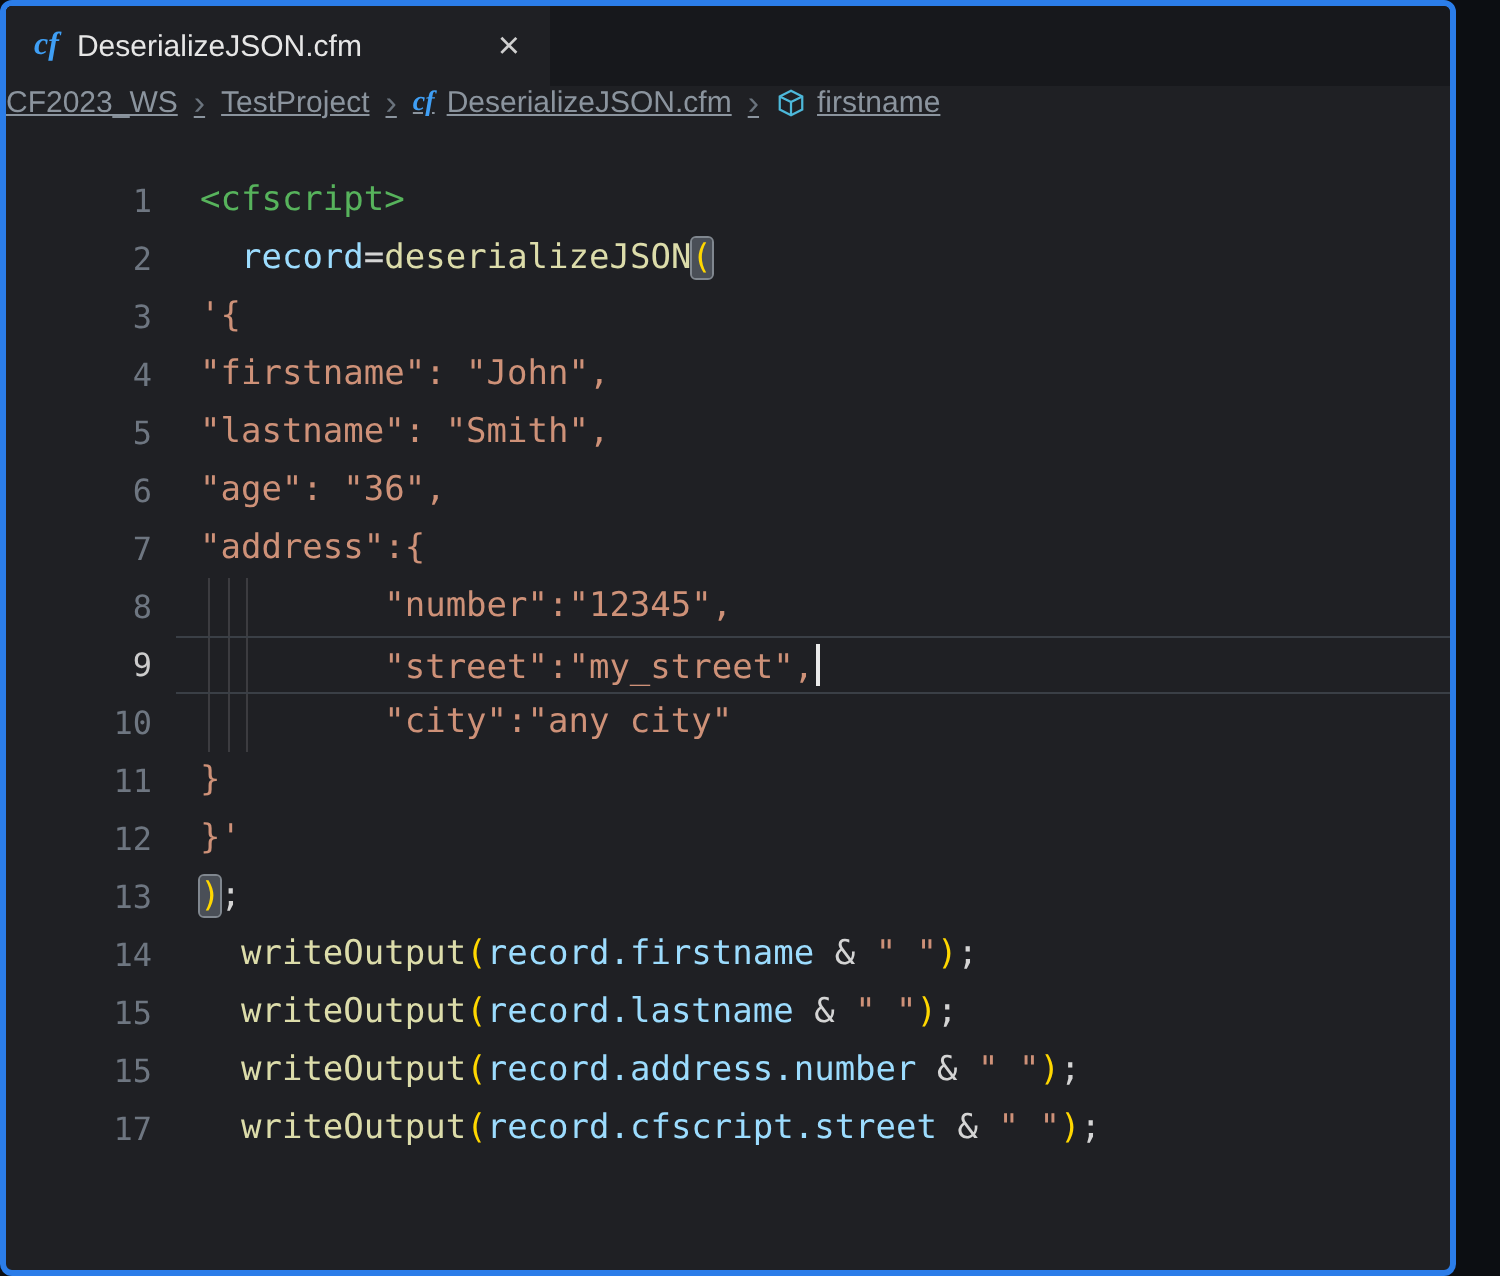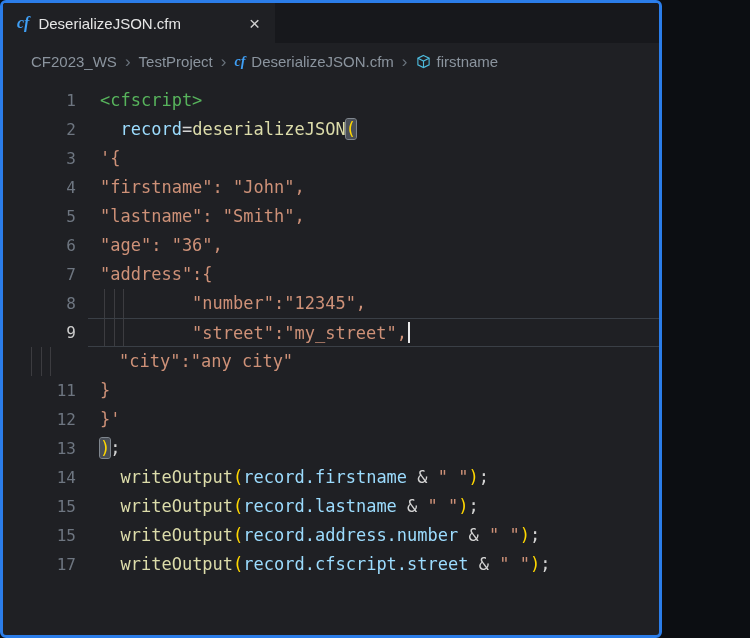--- a/index.html
+++ b/index.html
@@ -1,20 +1,20 @@
 <!DOCTYPE html>
 <html style="--c-border: #2b7de9; --c-editor-bg: #1f2024; --c-tabbar-bg: #17181c; --c-tag: #57b35c; --c-var: #9CDCFE; --c-func: #DCDCAA; --c-str: #CE9178; --c-plain: #d4d4d4; --c-gold: #FFD700; --c-lineno: #6e7681; --c-lineno-active: #cccccc; --c-breadcrumb: #8b949e; --c-cf-icon: #3f9ff5;"><head>
 <meta charset="utf-8">
 <style>
   * { margin:0; padding:0; box-sizing:border-box; }
   html,body { width:750px; height:638px; overflow:hidden; background:#0c0e12; }
   body { font-family:"Liberation Sans", sans-serif; }
 
   .window {
-    width:662px; height:638px;
+    width:728px; height:638px;
     border:3px solid var(--c-border, #2b7de9);
     border-radius:6px;
     background:var(--c-editor-bg, #1f2024);
     display:flex; flex-direction:column;
     overflow:hidden;
   }
 
   
   .tabbar {
     height:40px; flex:none;
@@ -34,23 +34,23 @@
   }
   .tab-title { color:#e6e6e6; font-size:15px; white-space:nowrap; }
   .tab-close {
     margin-left:auto; color:#cfcfcf; font-size:19px; line-height:1;
     cursor:pointer; padding:1px 3px;
   }
 
   
   .breadcrumb {
     height:37px; flex:none;
-    display:flex; align-items:center;
-    padding-left:28px; gap:8px;
-    color:var(--c-breadcrumb, #8b949e); font-size:15px;
+    display:flex; align-items:flex-start;
+    gap:8px;
+    color:var(--c-breadcrumb, #8b949e); font-size:15px;text-decoration:underline;
   }
   .bc-item { display:flex; align-items:center; gap:6px; cursor:pointer; white-space:nowrap; }
   .bc-sep { color:#6a737d; font-size:17px; line-height:1; }
   .bc-cf { font-size:14px; }
   .cube-icon { display:inline-block; width:15px; height:15px; }
 
   
   .editor {
     flex:1; padding-top:6px;
     font-family:"DejaVu Sans Mono", monospace;
@@ -166,20 +166,21 @@
       </div>
       <div class="row">
         <div class="gutter">8</div>
         <div class="code"><span class="guide" style="left: 28px;"></span><span class="guide" style="left: 38px;"></span><span class="guide" style="left: 47px;"></span><span class="tok-str">         "number":"12345",</span></div>
       </div>
       <div class="row active">
         <div class="gutter">9</div>
         <div class="code"><span class="guide" style="left: 28px;"></span><span class="guide" style="left: 38px;"></span><span class="guide" style="left: 47px;"></span><span class="tok-str">         "street":"my_street",</span><span class="cursor"></span></div>
       </div>
       <div class="row">
+        <div class="gutter">10</div>
         <div class="code"><span class="guide" style="left: 28px;"></span><span class="guide" style="left: 38px;"></span><span class="guide" style="left: 47px;"></span><span class="tok-str">         "city":"any city"</span></div>
       </div>
       <div class="row">
         <div class="gutter">11</div>
         <div class="code"><span class="tok-str">}</span></div>
       </div>
       <div class="row">
         <div class="gutter">12</div>
         <div class="code"><span class="tok-str">}'</span></div>
       </div>

